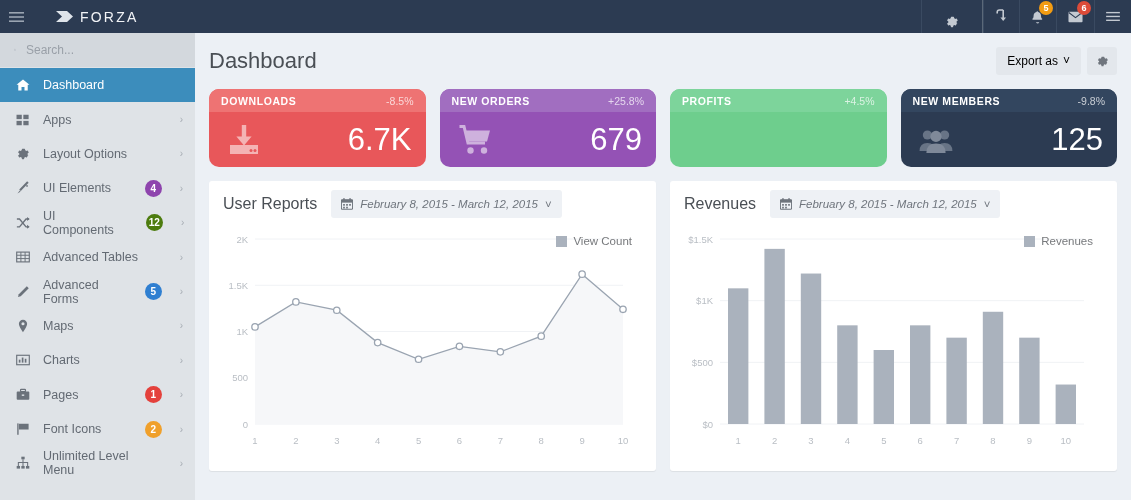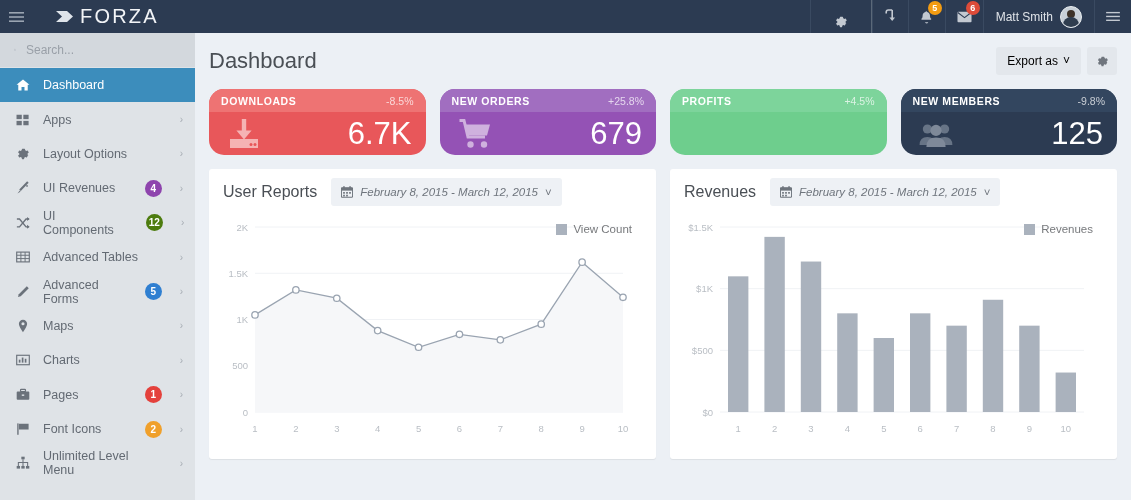--- a/index.html
+++ b/index.html
@@ -19,21 +19,21 @@
   .nav-toggle {
     width: 32px; display: flex; align-items: center; justify-content: center;
     cursor: pointer;
   }
   .brand {
     width: 163px; background: #2c3b52; display: flex; align-items: center;
     padding-left: 24px; gap: 6px;
   }
   .brand-logo { display: block; }
   .brand-text {
-    color: #f2f4f7; font-size: 20px; letter-spacing: 2.2px; font-weight: 400;
+    color: #f2f4f7; font-size: 14px; letter-spacing: 2.2px; font-weight: 400;
   }
   .nav-spacer { flex: 1; }
   .nav-right { display: flex; align-items: stretch; }
   .nav-item {
     position: relative; min-width: 32px; padding: 0 11px;
     display: flex; align-items: center; justify-content: center;
     cursor: pointer;
   }
   .nav-item.boxed {
     border: 1px solid #5b6878; border-top: none;
@@ -128,22 +128,22 @@
     padding: 0 11px; display: flex; align-items: center; gap: 5px;
     cursor: pointer; font-family: "Liberation Sans", sans-serif;
   }
   .btn-icon { width: 30px; justify-content: center; padding: 0; }
 
   
   .stats-row {
     display: flex; gap: 14px; padding: 0 14px;
   }
   .stat-card {
-    flex: 1; border-radius: 15px; overflow: hidden; color: #fff;
-    height: 66px; display: flex; flex-direction: column; cursor: pointer;
+    flex: 1; border-radius: 10px; overflow: hidden; color: #fff;
+    height: 78px; display: flex; flex-direction: column; cursor: pointer;
   }
   .stat-head {
     height: 23px; display: flex; align-items: center;
     justify-content: space-between; padding: 0 12px;
   }
   .stat-title { font-size: 10.5px; font-weight: bold; letter-spacing: 0.6px; }
   .stat-delta { font-size: 10.5px; opacity: 0.72; }
   .stat-body {
     flex: 1; display: flex; align-items: center;
     justify-content: space-between; padding: 0 14px 0 18px;
@@ -232,27 +232,20 @@
       </div>
 
       <div class="nav-item sep">
         <svg width="15" height="12" viewBox="0 0 16 12">
           <rect x="0.5" y="0.5" width="15" height="11" rx="1" fill="#c3c9d1"></rect>
           <path d="M0.8 1.2 L8 6.6 L15.2 1.2" stroke="#2c3b52" stroke-width="1.1" fill="none"></path>
         </svg>
         <span class="badge red">6</span>
       </div>
 
-      <div class="user-box nav-item sep">
-        <span class="user-name">Matt Smith</span>
-        <span class="avatar">
-          <span class="head"></span>
-            <span class="body"></span>
-        </span>
-      </div>
 
       <div class="nav-item sep">
         <svg width="14" height="11" viewBox="0 0 15 12">
           <rect x="0" y="1" width="15" height="1.5" fill="#c3c9d1"></rect>
           <rect x="0" y="5.2" width="15" height="1.5" fill="#c3c9d1"></rect>
           <rect x="0" y="9.4" width="15" height="1.5" fill="#c3c9d1"></rect>
         </svg>
       </div>
     </div>
   </div>
@@ -297,21 +290,21 @@
           <span class="chev">›</span>
         </div>
         <div class="menu-item">
           <span class="mi-icon">
             <svg xmlns="http://www.w3.org/2000/svg" width="14" height="14" viewBox="0 0 16 16">
               <path d="M13.6 1.2 L4.6 10.6" stroke="#6b727b" stroke-width="2.4"></path>
               <path d="M4.6 10.6 L1.6 14.4 L5 12.2 Z" fill="#6b727b"></path>
               <circle cx="12.6" cy="5.6" r="1" fill="#6b727b"></circle>
             </svg>
           </span>
-          <span class="mi-label">UI Revenues</span>
+          <span class="mi-label">UI Elements</span>
           <span class="mi-badge" style="background: rgb(142, 68, 173);">4</span>
           <span class="chev">›</span>
         </div>
         <div class="menu-item">
           <span class="mi-icon">
             <svg xmlns="http://www.w3.org/2000/svg" width="14" height="14" viewBox="0 0 16 16">
               <path d="M1 3.5 H4 L11.5 12.4 H15" stroke="#6b727b" stroke-width="1.6" fill="none"></path>
               <path d="M1 12.4 H4 L11.5 3.5 H15" stroke="#6b727b" stroke-width="1.6" fill="none"></path>
               <path d="M12.6 1.2 L15.4 3.5 L12.6 5.8 Z" fill="#6b727b"></path>
               <path d="M12.6 10.1 L15.4 12.4 L12.6 14.7 Z" fill="#6b727b"></path>

